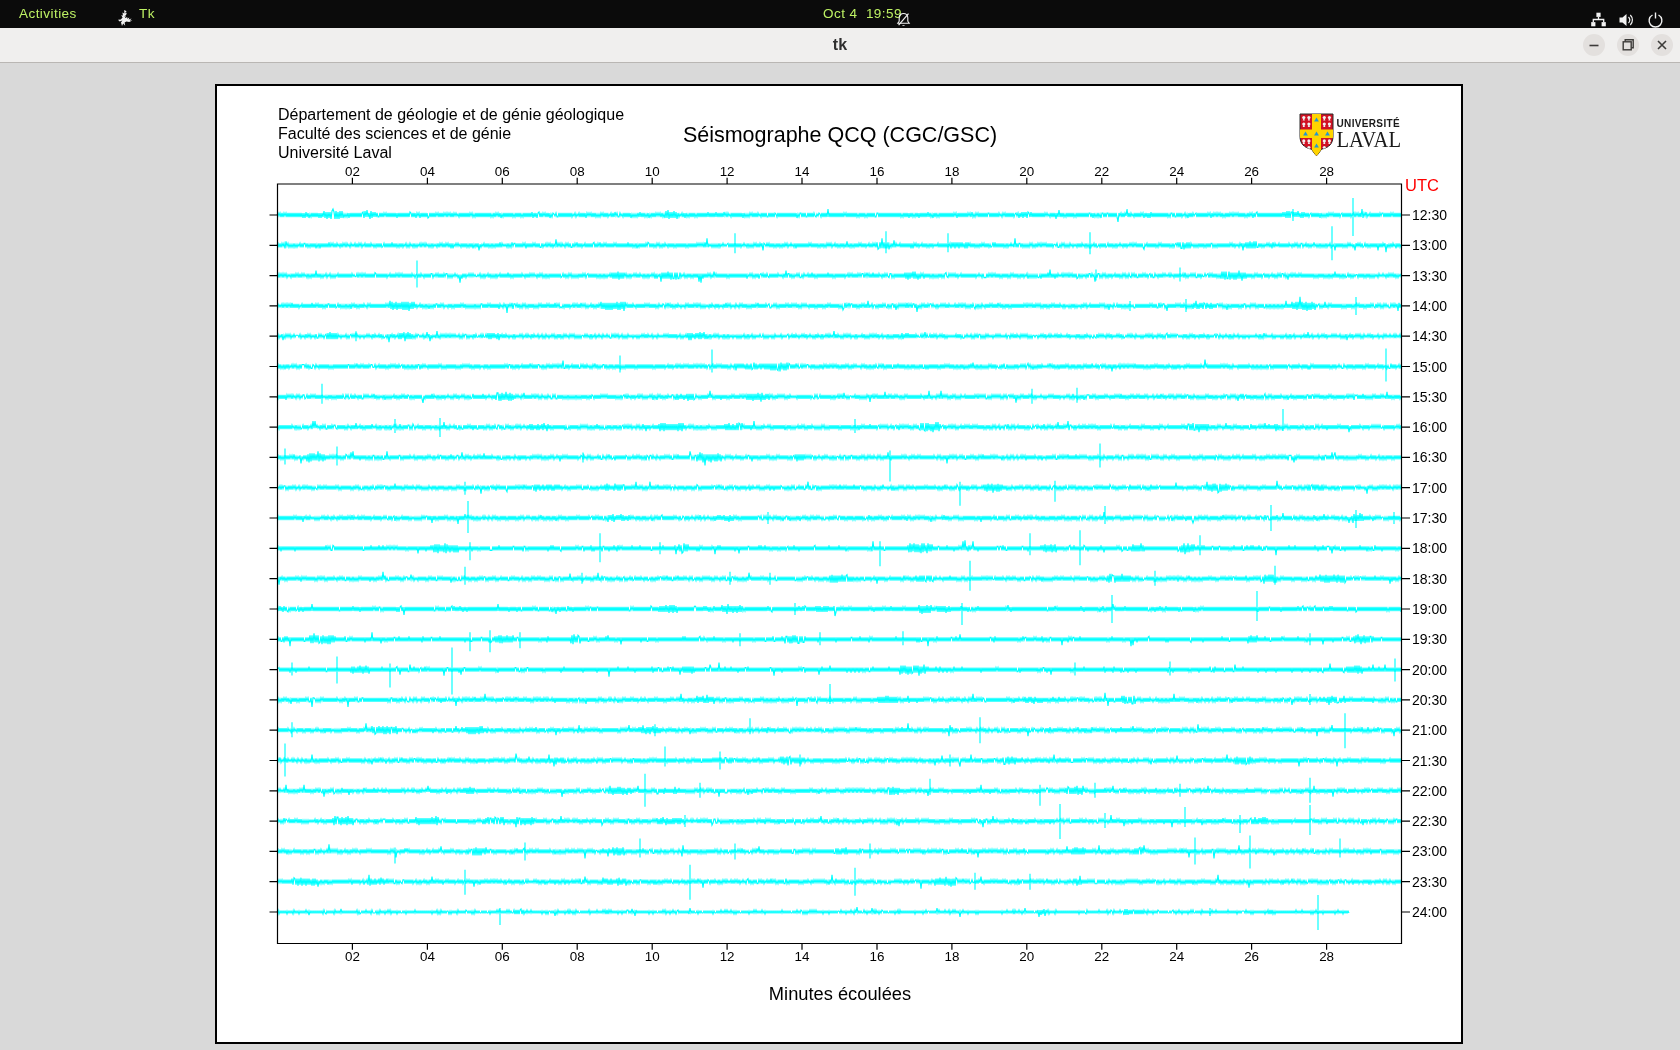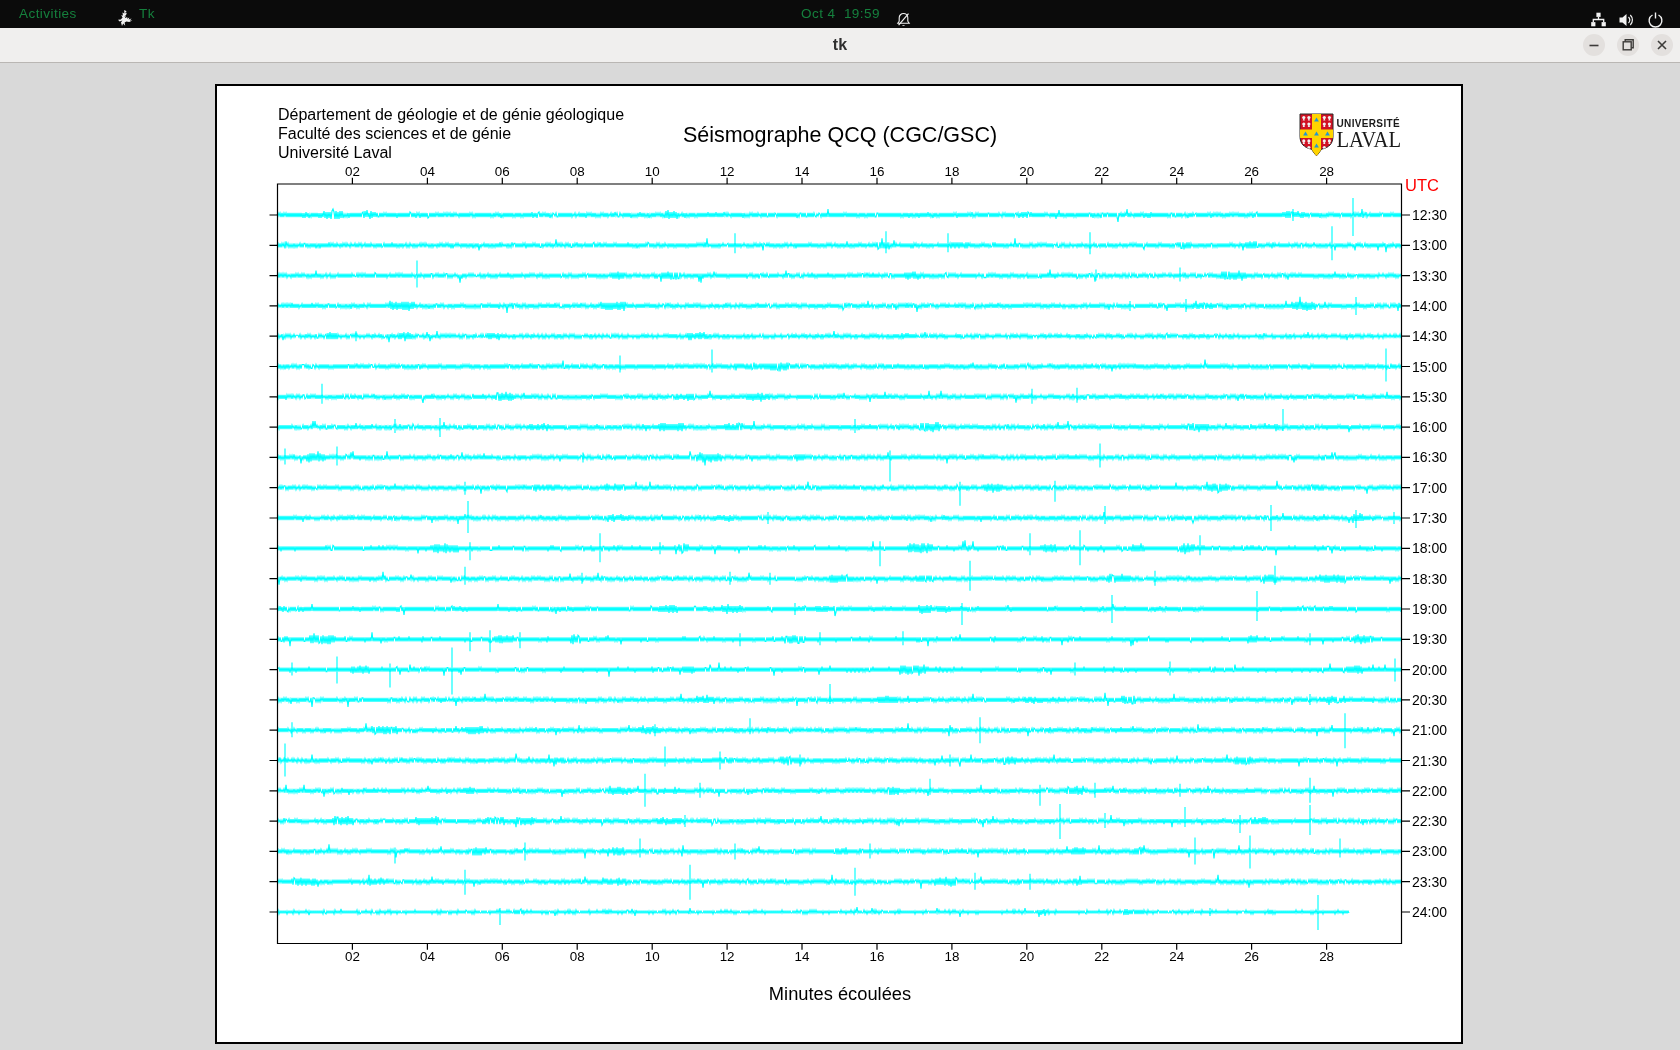--- a/index.html
+++ b/index.html
@@ -1,31 +1,31 @@
 <!DOCTYPE html>
 <html><head><meta charset="utf-8"><style>
 html,body{margin:0;padding:0;width:1680px;height:1050px;overflow:hidden;
  background:#d9d9d9;font-family:"Liberation Sans",sans-serif;}
-#topbar{position:absolute;left:0;top:0;width:1680px;height:28px;background:#0b0b0b;color:#15803d;}
+#topbar{position:absolute;left:0;top:0;width:1680px;height:28px;background:#0b0b0b;color:#bef264;}
 #topbar .item{position:absolute;top:0;height:28px;line-height:28px;font-size:13.5px;letter-spacing:0.45px;}
 #titlebar{position:absolute;left:0;top:28px;width:1680px;height:35px;background:#f0efee;
  border-bottom:1px solid #b9b6b3;box-sizing:border-box;}
 #titlebar .title{position:absolute;left:0;right:0;top:0;height:34px;line-height:34px;
  text-align:center;font-size:16px;font-weight:bold;color:#2f2f2f;letter-spacing:0.2px;}
 .wbtn{position:absolute;top:6px;width:22px;height:22px;border-radius:50%;background:#e3e0de;}
 #canvas{position:absolute;left:215px;top:84px;width:1248px;height:960px;background:#fff;
  border:2px solid #000;box-sizing:border-box;text-align:center;}
 </style></head><body>
 <div id="topbar">
  <div class="item" style="left:19px;">Activities</div>
  <svg class="item" style="left:116px;top:4px;" width="18" height="18" viewBox="0 0 18 18">
    <path d="M8.2 1 L10.6 2.2 L9 4.2 L10.8 3.8 L10 6.2 L7.6 7.4 L9.8 7 L8.8 9.2 L11.4 8 L11 9.8 L13.4 8.6 L12.6 10.4 L15.6 9.6 L13.8 11.4 L16.4 11.6 L13.2 13 L10.4 12.6 L8.6 13.6 L9.2 16.8 L7.2 14.6 L6 17 L5 13.6 L6.4 11.4 L3.6 12.4 L2 10.8 L4.8 10.4 L6.6 8.6 L5.2 6.2 L7 6.6 L6.4 3.4 L8.4 4.6 Z" fill="#f2f2f2"></path>
  </svg>
  <div class="item" style="left:139px;">Tk</div>
- <div class="item" style="left:801px;">Oct 4&nbsp;&nbsp;19:59</div>
+ <div class="item" style="left:823px;">Oct 4&nbsp;&nbsp;19:59</div>
  <svg class="item" style="left:895px;top:6px;" width="17" height="17" viewBox="0 0 17 17">
    <path d="M8.5 2 a4.3 4.3 0 0 1 4.3 4.3 l0 3.4 1.4 2 H2.8 l1.4 -2 0 -3.4 A4.3 4.3 0 0 1 8.5 2 Z" fill="none" stroke="#f2f2f2" stroke-width="1.1"></path>
    <path d="M7.2 13.4 a1.4 1.4 0 0 0 2.6 0 Z" fill="#f2f2f2"></path>
    <path d="M13.5 2.2 L3.6 13.6" stroke="#f2f2f2" stroke-width="1.2"></path>
  </svg>
  <svg class="item" style="left:1590px;top:6px;" width="17" height="17" viewBox="0 0 17 17">
    <rect x="6.4" y="1.2" width="4.2" height="4.2" fill="#f2f2f2"></rect>
    <rect x="1.2" y="10.6" width="4.2" height="4.2" fill="#f2f2f2"></rect>
    <rect x="11.6" y="10.6" width="4.2" height="4.2" fill="#f2f2f2"></rect>
    <path d="M8.5 5.4 V8 M3.3 10.6 V8 H13.7 V10.6" fill="none" stroke="#f2f2f2" stroke-width="1.3"></path>

